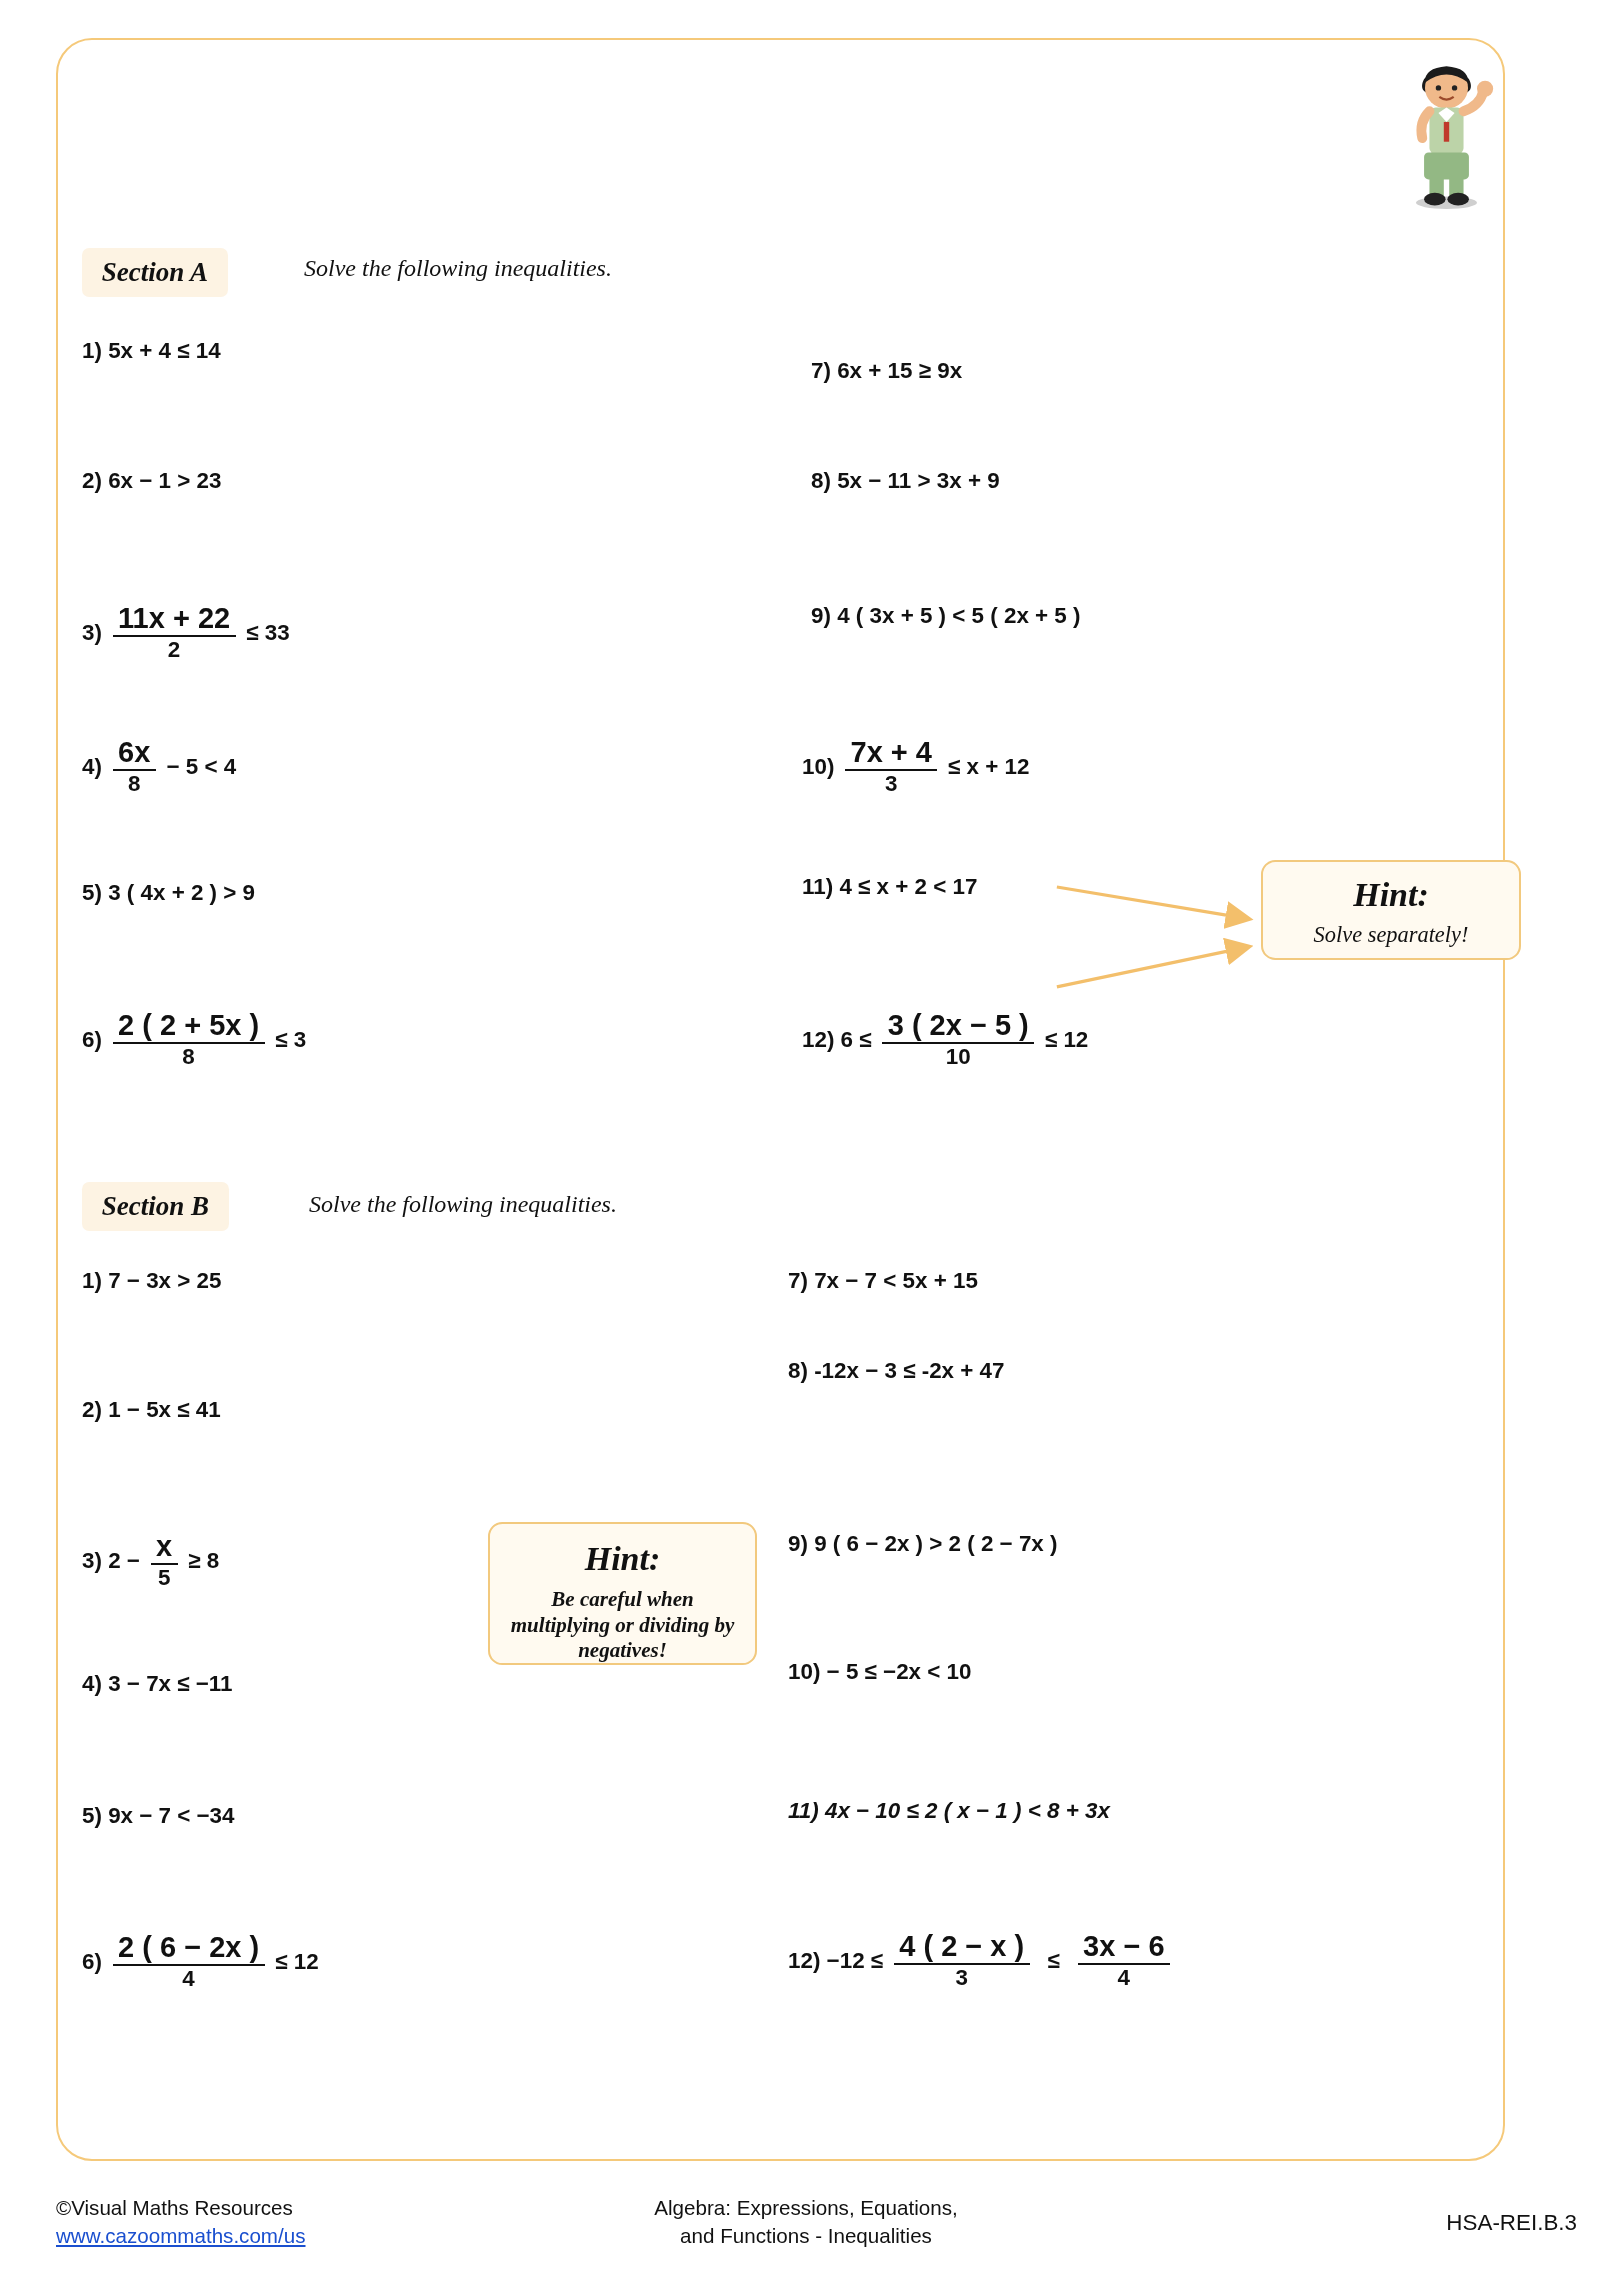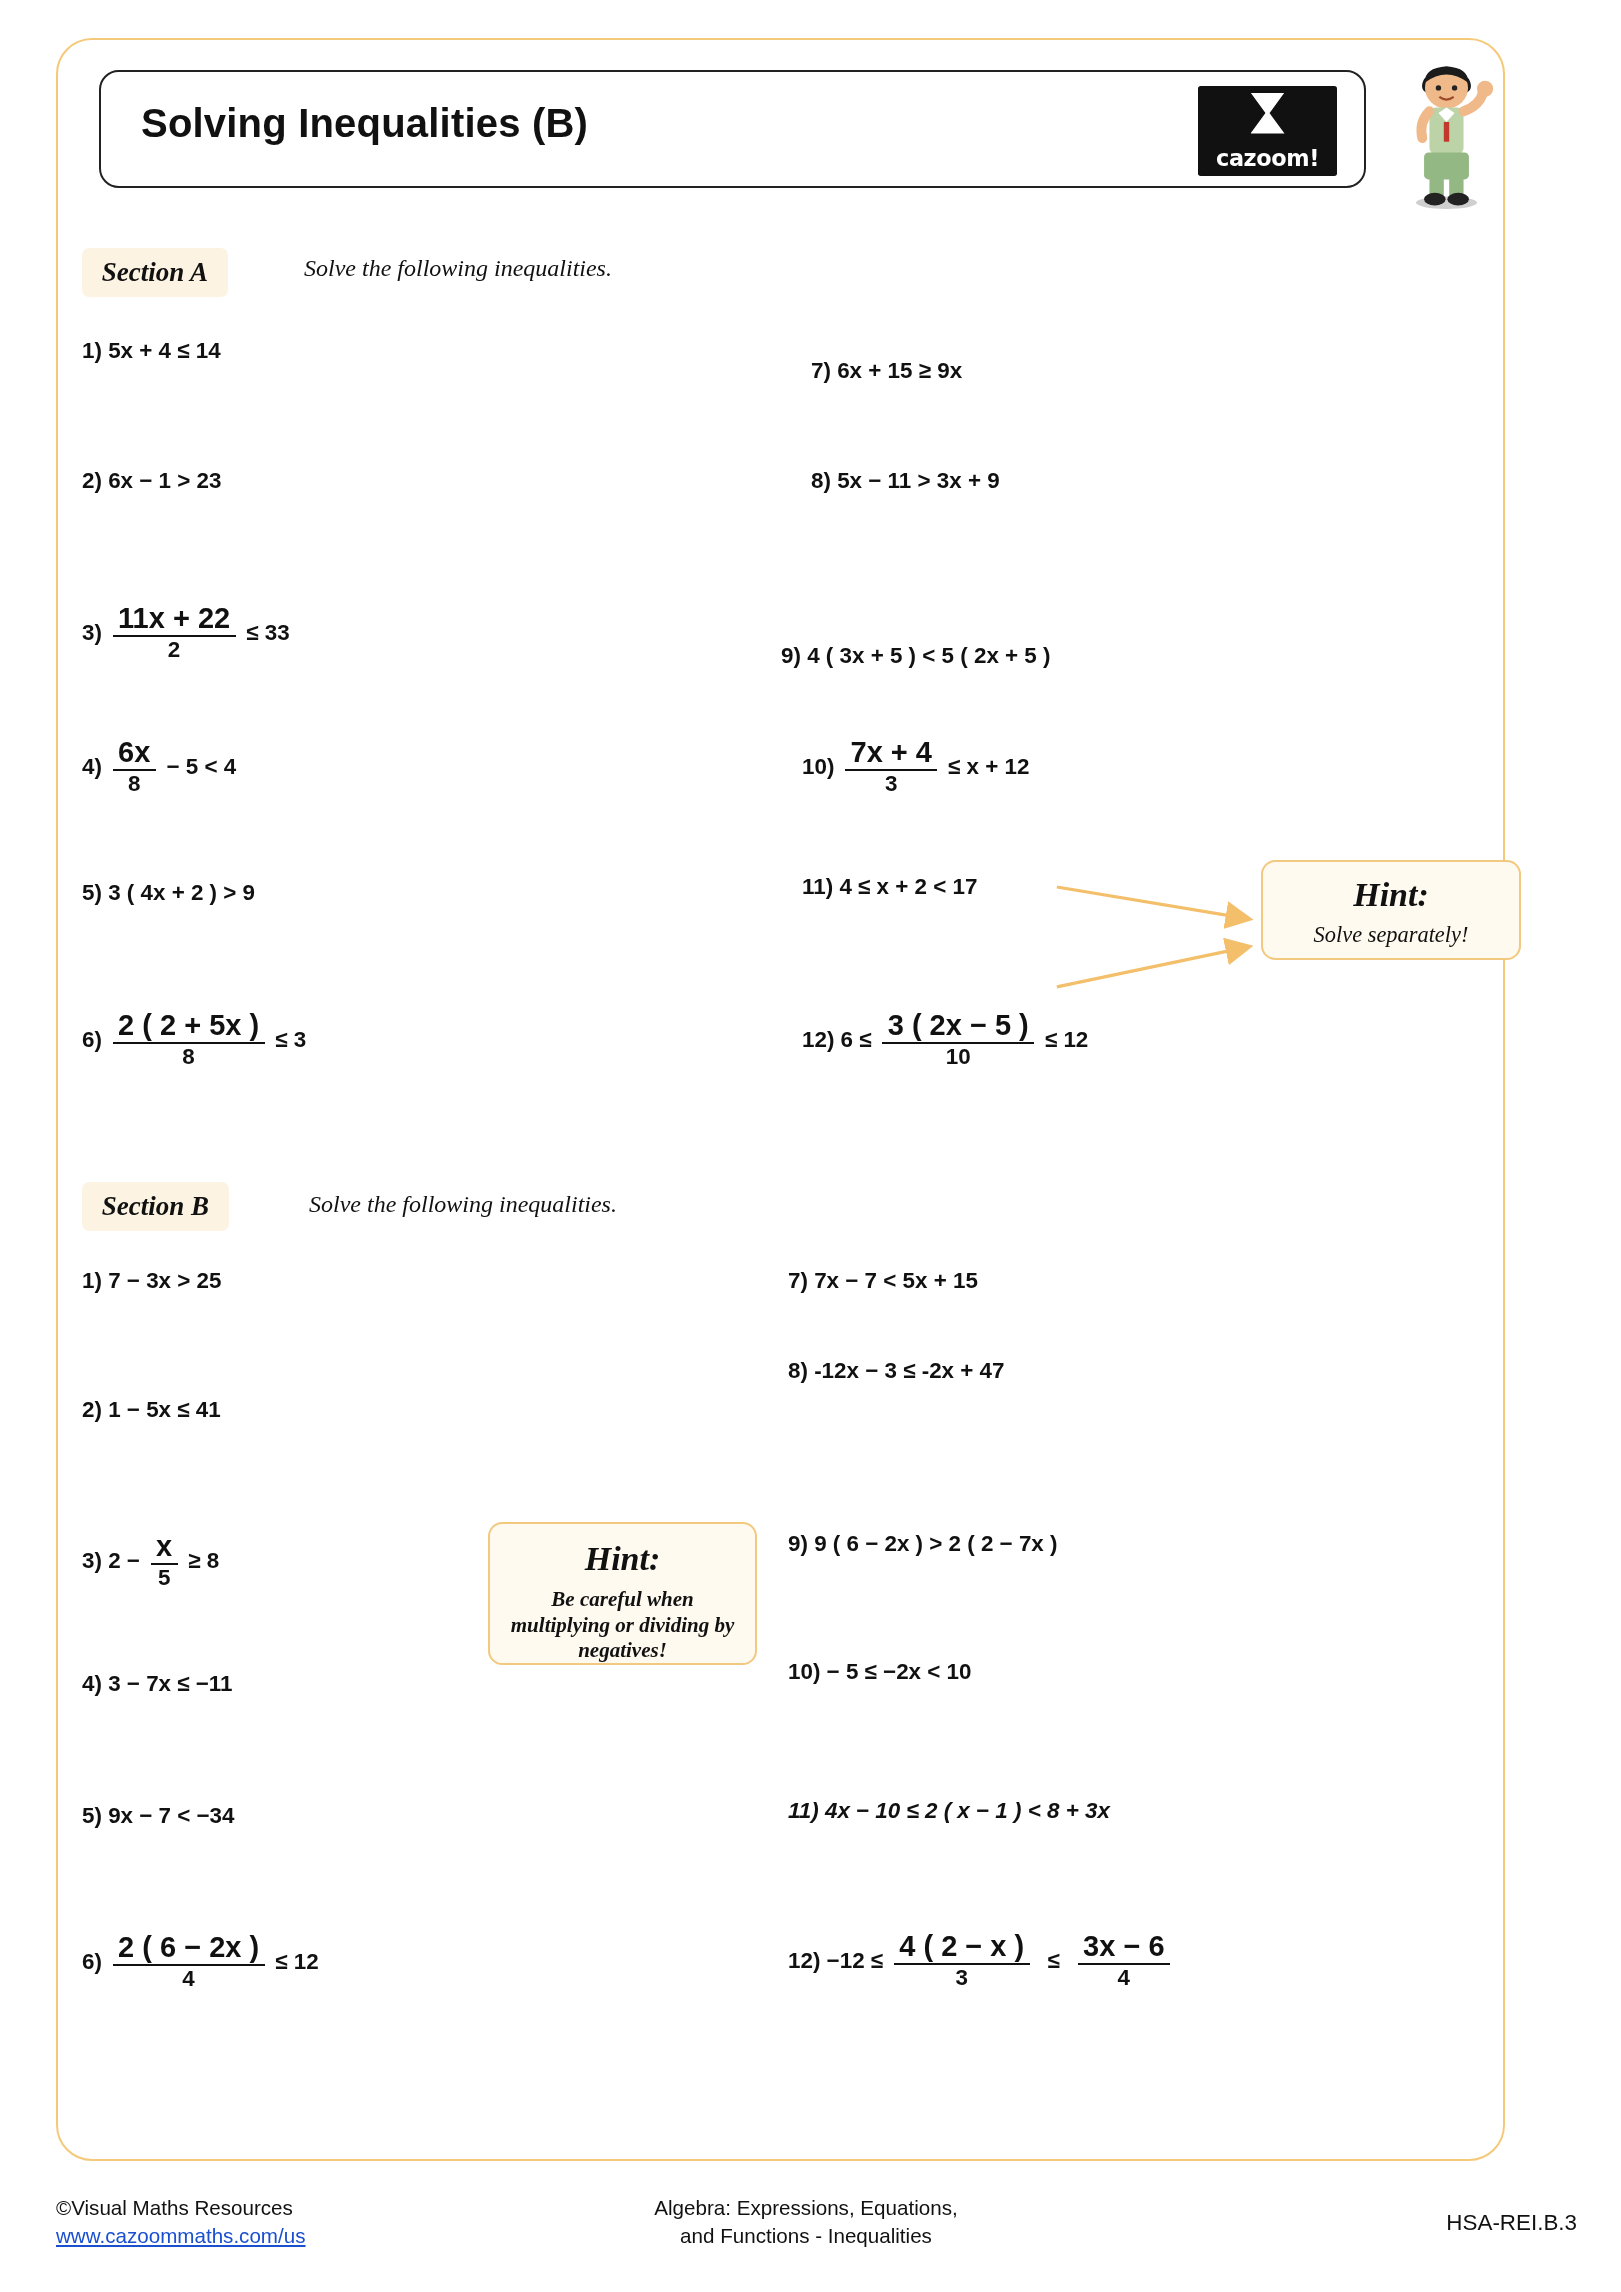--- a/index.html
+++ b/index.html
@@ -200,27 +200,20 @@
   }
   svg.arrow { position: absolute; overflow: visible; }
 </style>
 </head>
 <body>
 
 <div class="page">
 
   <div class="sheet-border"></div>
 
-  <div class="title-box">
-    <div class="title-text">Solving Inequalities (B)</div>
-    <div class="cazoom-logo">
-      <div class="hourglass"></div>
-      <div class="word">cazoom!</div>
-    </div>
-  </div>
 
   <svg class="mascot" viewBox="0 0 110 175">
     <ellipse cx="55" cy="168" rx="34" ry="7" fill="#cfcfcf"></ellipse>
     <path d="M30 30 q25 -26 50 0 q6 12 -4 16 q-21 -12 -42 0 q-10 -4 -4 -16z" fill="#1b1b1b"></path>
     <ellipse cx="55" cy="40" rx="24" ry="23" fill="#f0b98a"></ellipse>
     <path d="M31 34 q24 -18 48 0 q1 -16 -24 -18 q-25 2 -24 18z" fill="#1b1b1b"></path>
     <circle cx="46" cy="40" r="3" fill="#222"></circle>
     <circle cx="64" cy="40" r="3" fill="#222"></circle>
     <path d="M47 50 q8 6 16 0" stroke="#9c4a2a" stroke-width="2.5" fill="none"></path>
     <rect x="36" y="62" width="38" height="52" rx="7" fill="#bcd3a8"></rect>
@@ -284,21 +277,21 @@
   <div class="q" style="left:811px; top:340px;margin-top:20px;">
     <span>7)</span>
     <span>6x + 15 ≥ 9x</span>
   </div>
 
   <div class="q" style="left:811px; top:470px;">
     <span>8)</span>
     <span>5x − 11 &gt; 3x + 9</span>
   </div>
 
-  <div class="q" style="left:781px; top:605px;margin-top:40px;">
+  <div class="q" style="left:811px; top:605px;">
     <span>9)</span>
     <span>4 ( 3x + 5 ) &lt; 5 ( 2x + 5 )</span>
   </div>
 
   <div class="q" style="left:802px; top:739px;">
     <span class="inline-mid">10)</span>
     <span class="frac">
       <span class="top">7x + 4</span>
       <span class="bot">3</span>
     </span>

